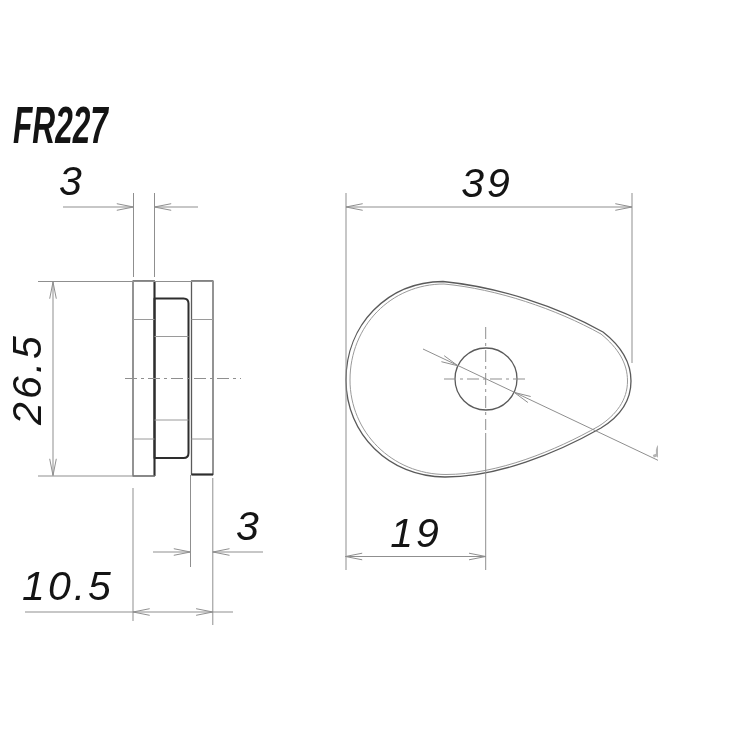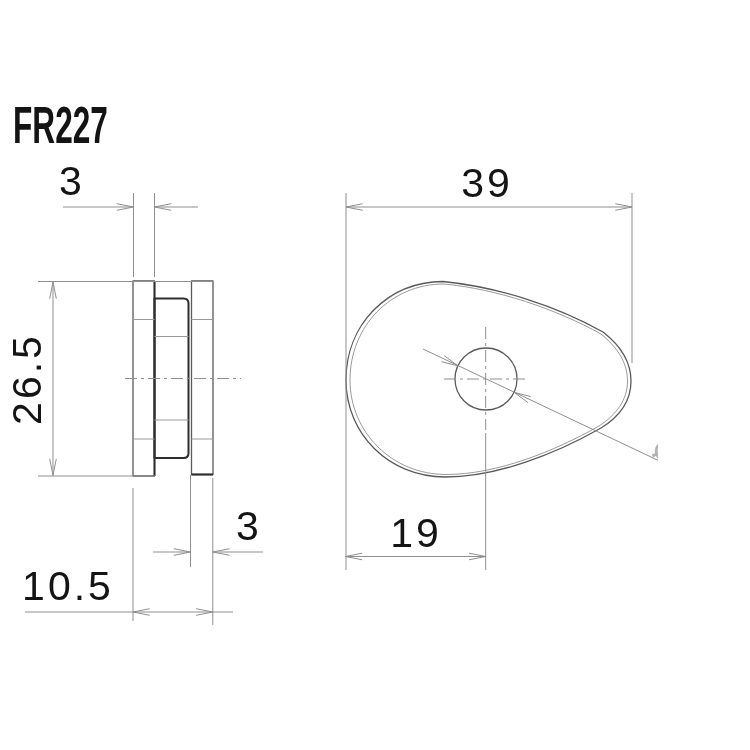--- a/index.html
+++ b/index.html
@@ -1,20 +1,20 @@
 <!DOCTYPE html>
 <html style="--background: #ffffff; --ink: #141414; --edge: #5a5a5a; --edge-bold: #2e2e2e; --inner-line: #9a9a9a; --dim-line: #8f8f8f; --dia-symbol: #b3b3b3;"><head>
 <meta charset="utf-8">
 <style>
   :root{
     --background:#ffffff; --ink:#141414; --edge:#5a5a5a; --edge-bold:#2e2e2e;
     --inner-line:#9a9a9a; --dim-line:#8f8f8f; --dia-symbol:#b3b3b3;
   }
   html,body{margin:0;padding:0;background:var(--background);}
-  .stage{position:relative;width:658px;height:750px;background:var(--background);overflow:hidden;}
+  .stage{position:relative;width:658px;height:750px;background:var(--background);overflow:hidden;font-style:italic;}
   svg{display:block;}
   svg text{font-family:"Liberation Sans","DejaVu Sans",sans-serif;}
   .title{font-size:51px;font-weight:bold;fill:var(--ink);}
   .dim-text{font-size:41px;fill:var(--ink);letter-spacing:3px;}
   .edge{stroke:var(--edge);stroke-width:1.3;fill:none;stroke-linejoin:round;}
   .edge-thin{stroke:var(--inner-line);stroke-width:1;fill:none;}
   .bold{stroke:var(--edge-bold);stroke-width:2;fill:none;stroke-linejoin:round;}
   .inner{stroke:var(--inner-line);stroke-width:1;fill:none;}
   .dim{stroke:var(--dim-line);stroke-width:1;fill:none;}
   .cl{stroke:var(--dim-line);stroke-width:1;fill:none;stroke-dasharray:12 4 3 4;}

